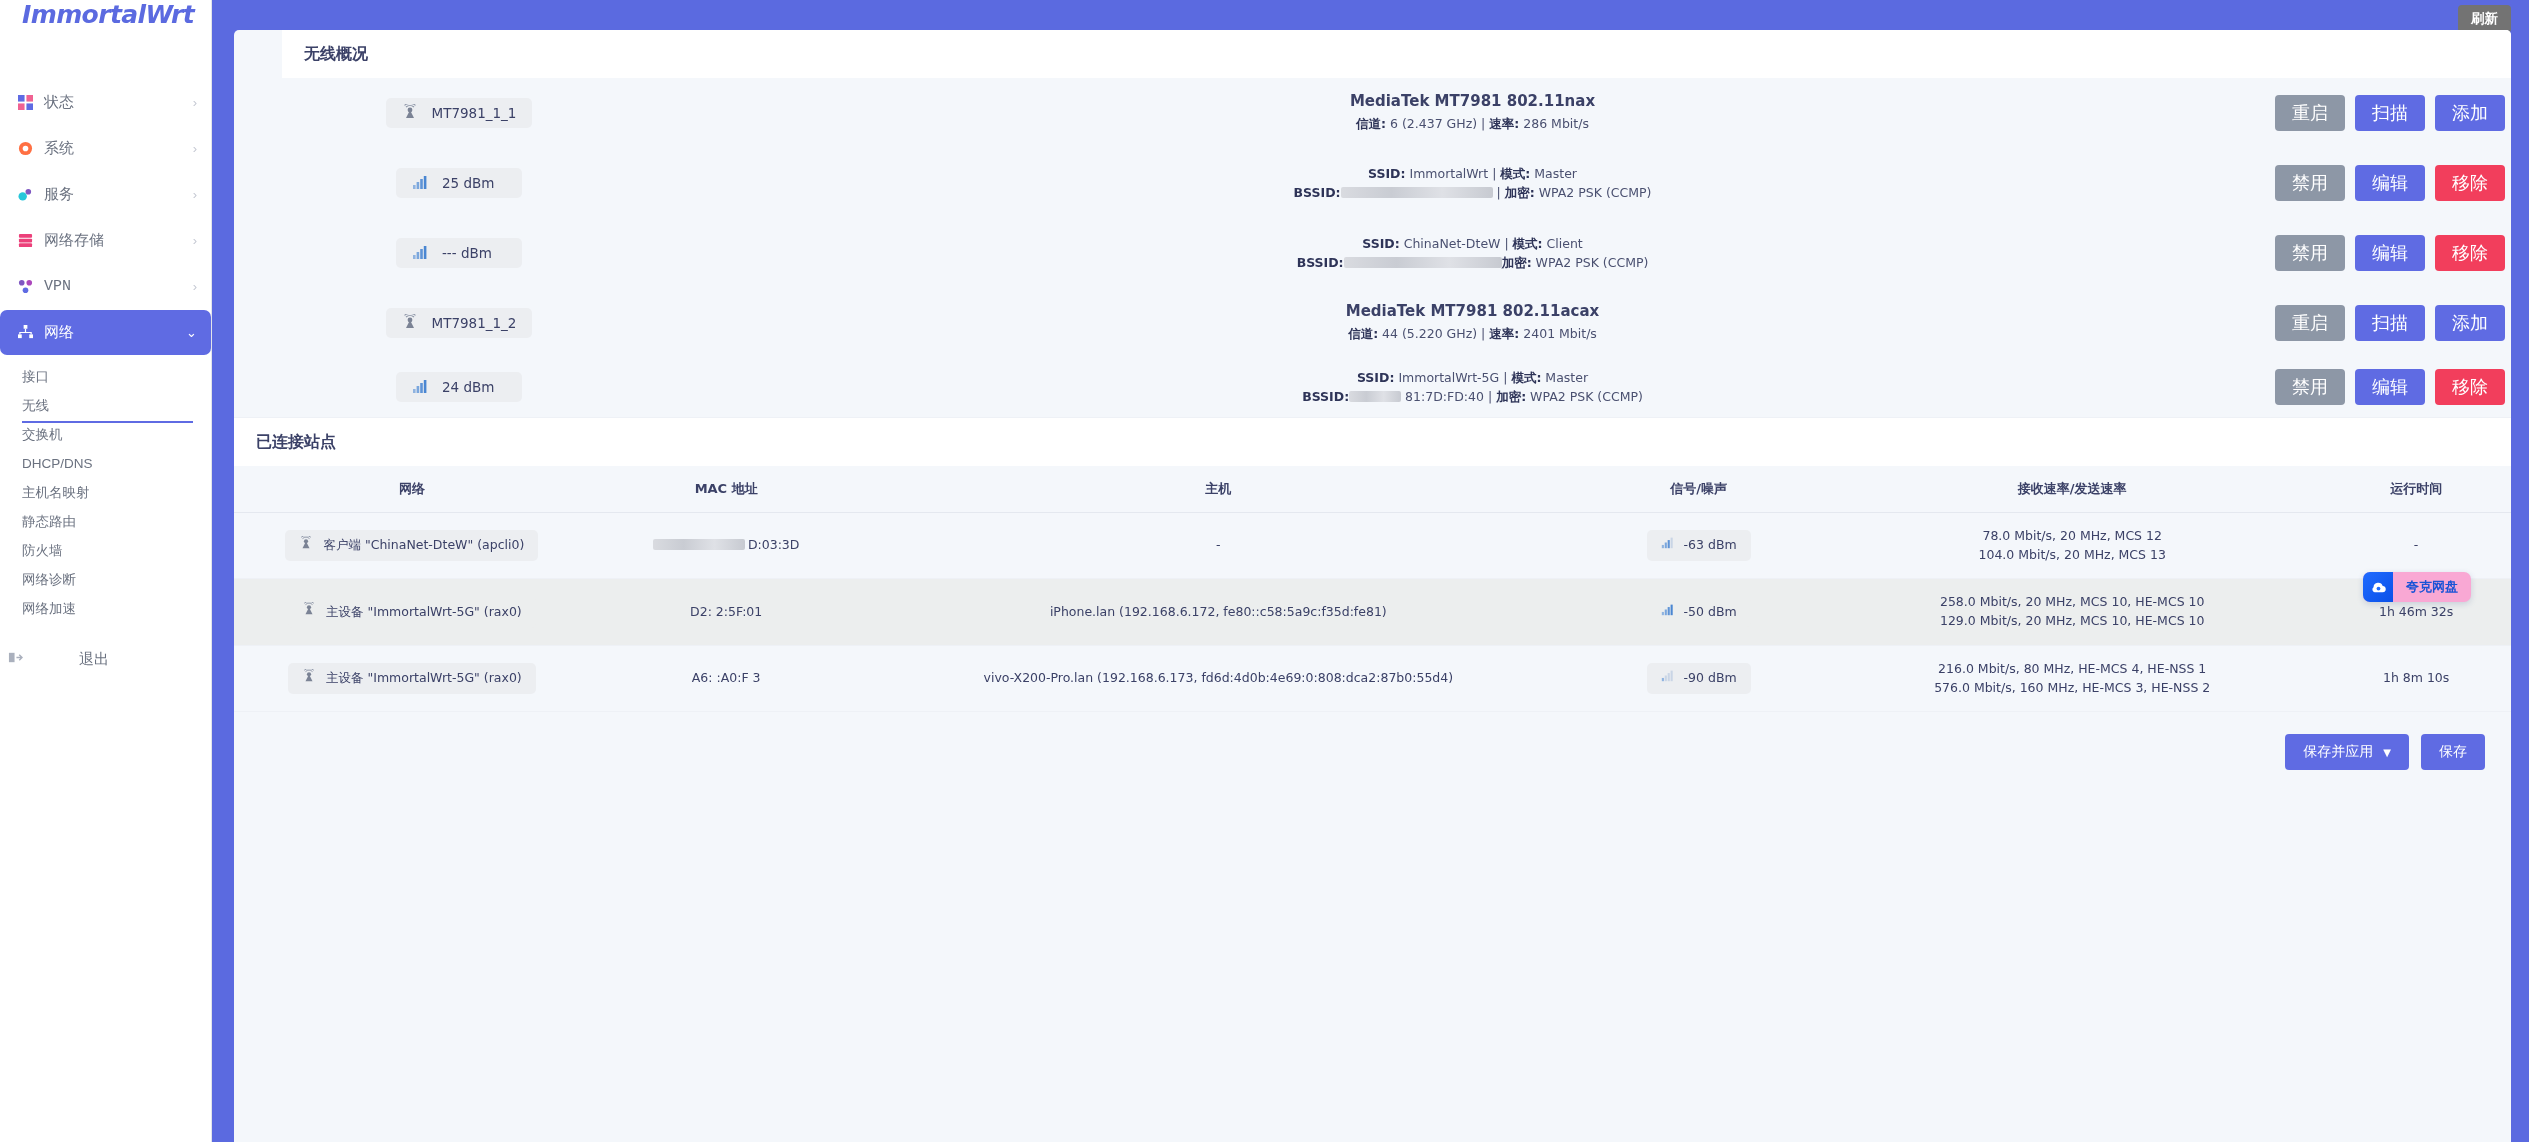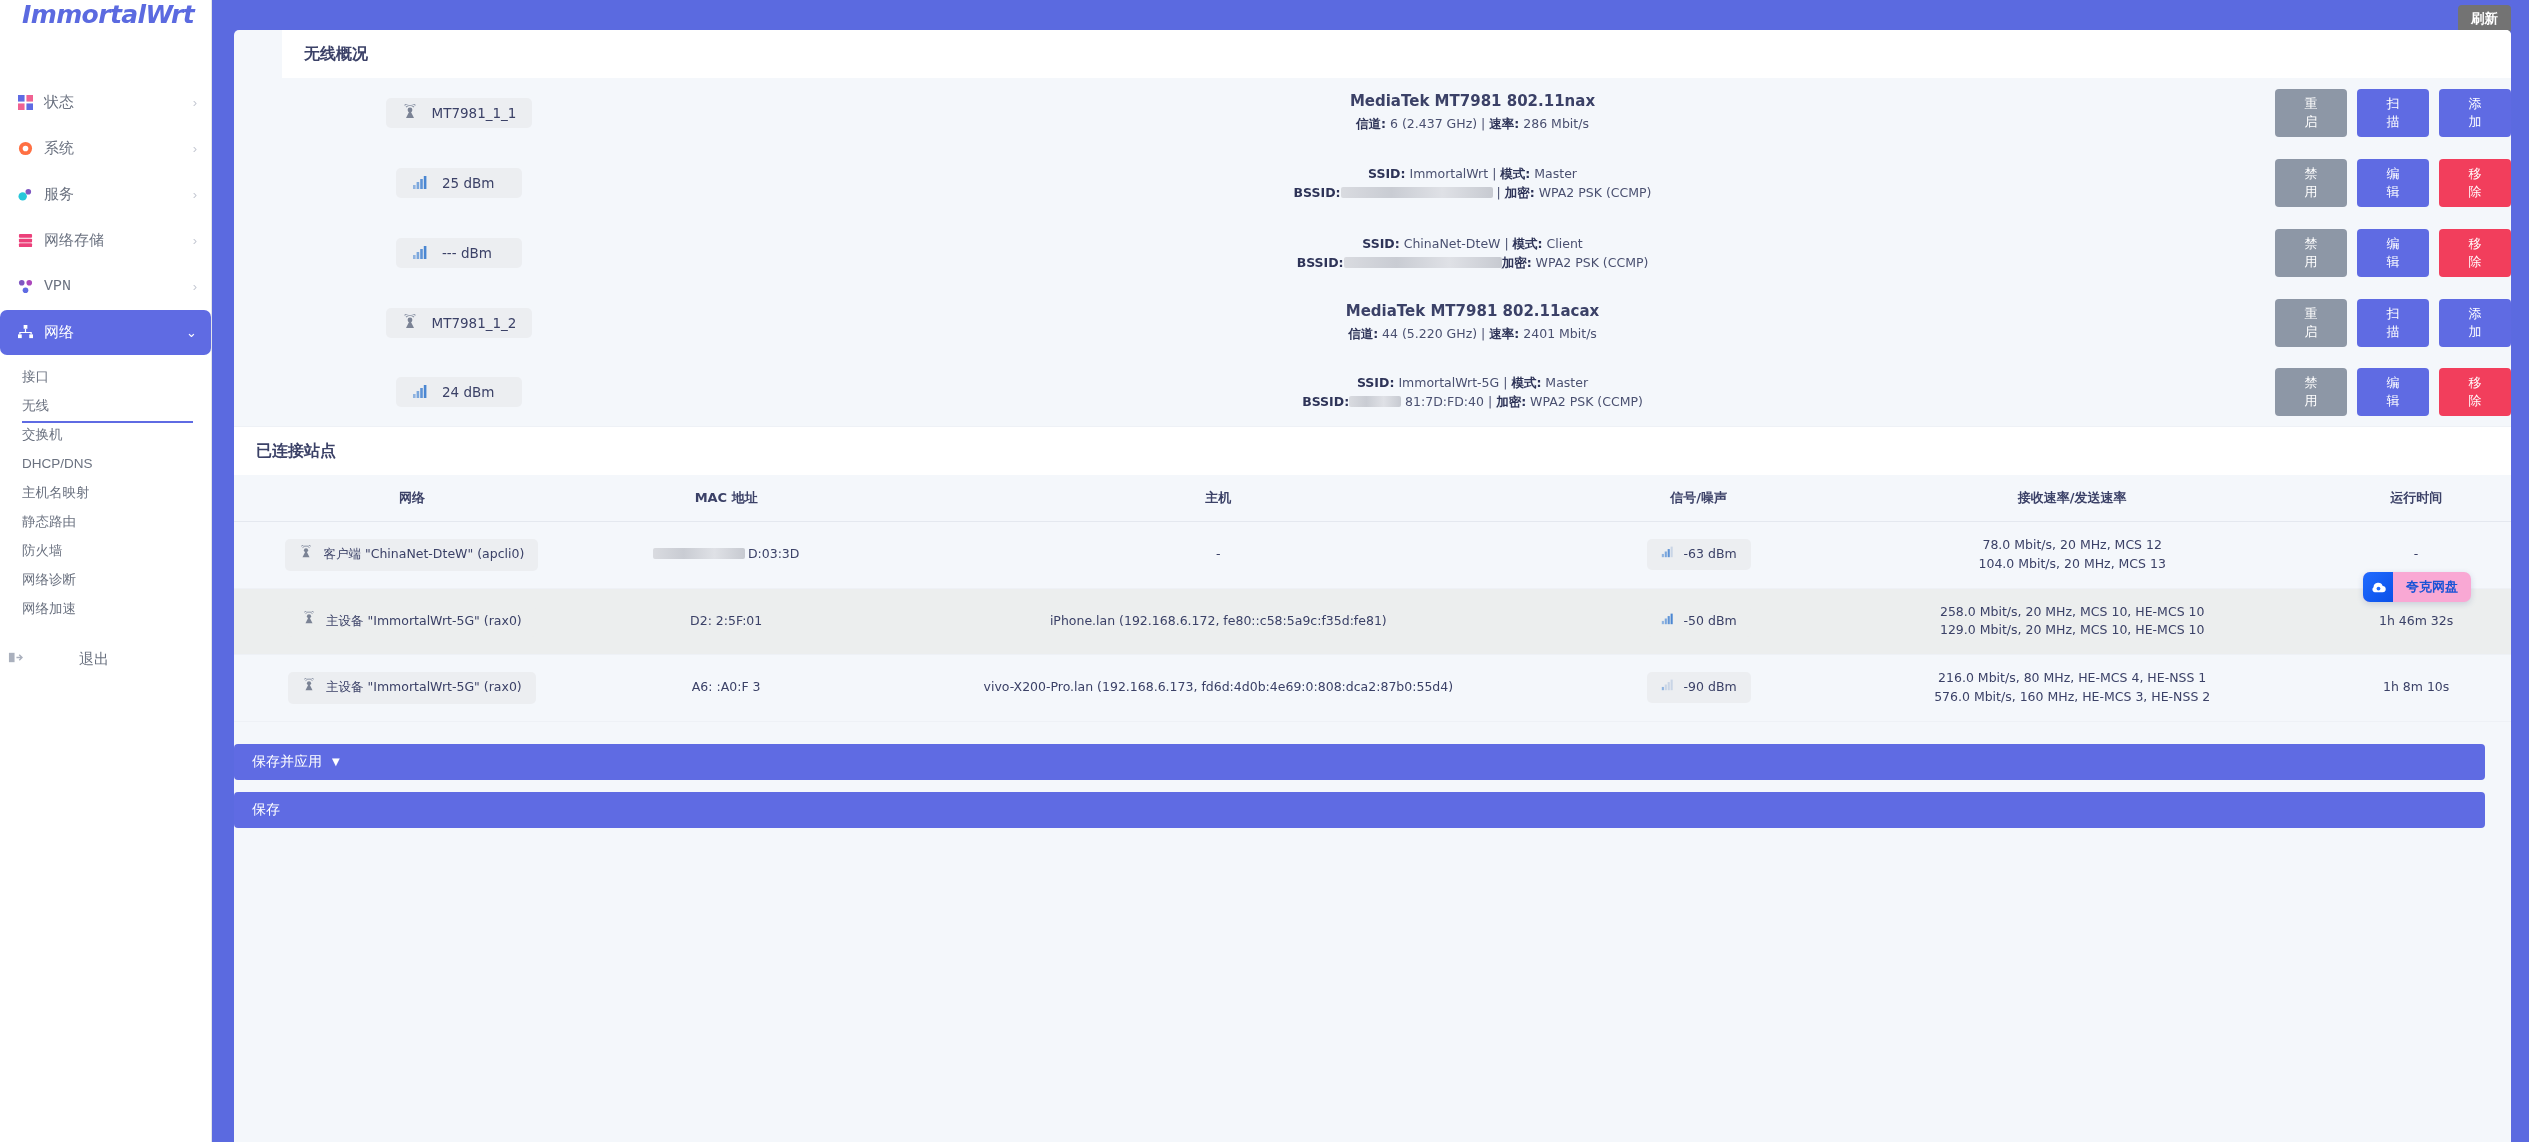--- a/index.html
+++ b/index.html
@@ -138,21 +138,21 @@
     font-family: "DejaVu Sans", sans-serif; line-height: 1.55;
   }
   .dev-sub b, .ssid-line b { font-weight: bold; color: #2e3458; }
   .redact {
     display: inline-block; height: 11px; border-radius: 2px;
     background: linear-gradient(90deg,#d9dbe0,#c9ccd3,#dfe1e6,#c7cad1);
     vertical-align: -1px;
   }
   .btn {
     border: none; border-radius: 4px; color: #fff;
-    font-size: 13px; padding: 6px 29px; cursor: pointer;
+    font-size: 18px; padding: 6px 17px; cursor: pointer;
     font-family: "DejaVu Sans", sans-serif; min-width: 52px;
   }
   .btn-gray   { background: #8d97a6; }
   .btn-indigo { background: #5f6be3; }
   .btn-red    { background: #f23e5c; }
 
   
   .stations-head {
     background: #ffffff; padding: 14px 22px 13px 22px;
     border-top: 1px solid #eef1f6;
@@ -178,21 +178,21 @@
   tr.alt .cellchip { background: #eceeee; }
   .col-net   { width: 300px; }
   .col-mac   { width: 230px; }
   .col-host  { width: 600px; }
   .col-sig   { width: 210px; }
   .col-rate  { width: 420px; }
   .col-up    { width: 160px; }
 
   .footer-actions {
     display: flex; justify-content: flex-end; gap: 12px;
-    padding: 22px 26px 10px 0; background: #f4f7fb; flex-direction: column;
+    padding: 22px 26px 10px 0; background: #f4f7fb;
   }
   .btn-lg {
     border: none; border-radius: 4px; color: #fff; background: #5f6be3;
     font-size: 14px; padding: 9px 18px; cursor: pointer;
     font-family: "DejaVu Sans", sans-serif;
     display: inline-flex; align-items: center; gap: 10px;
   }
   .caret { font-size: 10px; }
 
   

